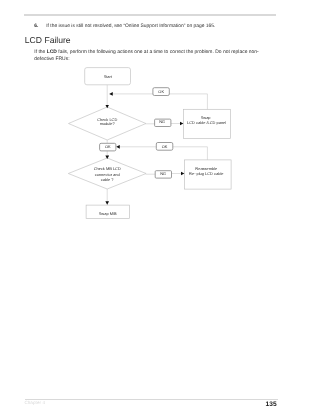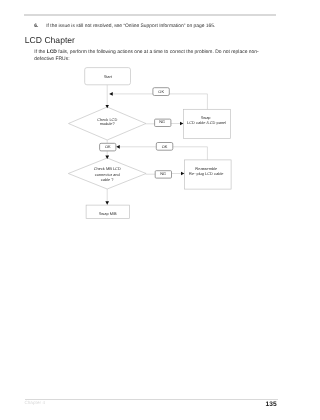--- a/index.html
+++ b/index.html
@@ -18,21 +18,21 @@
 </style>
 </head>
 <body>
 
 <div class="page">
   <div class="hrule" id="header-rule"></div>
   <div class="step" style="left:34.2px;top:23.9px;">
     <span style="font-weight:bold;">6.</span>
     <span style="margin-left:6.6px;">If the issue is still not resolved, see “Online Support Information” on page 165.</span>
   </div>
-  <div id="page-title">LCD Chapter</div>
+  <div id="page-title">LCD Failure</div>
   <div id="intro">
     <span>If the </span><b>LCD</b><span> fails, perform the following actions one at a time to correct the problem. Do not replace non-defective FRUs:</span>
   </div>
   <svg class="flow" id="flowchart" width="300" height="180" viewBox="0 0 300 180">
     <defs>
       <marker id="arr" markerWidth="4.2" markerHeight="4.2" refX="3.5" refY="2.1" orient="auto" markerUnits="userSpaceOnUse">
         <path d="M0.15,0.25 L3.6,2.1 L0.15,3.95 z" fill="#0d0d0d"></path>
       </marker>
     </defs>
 

